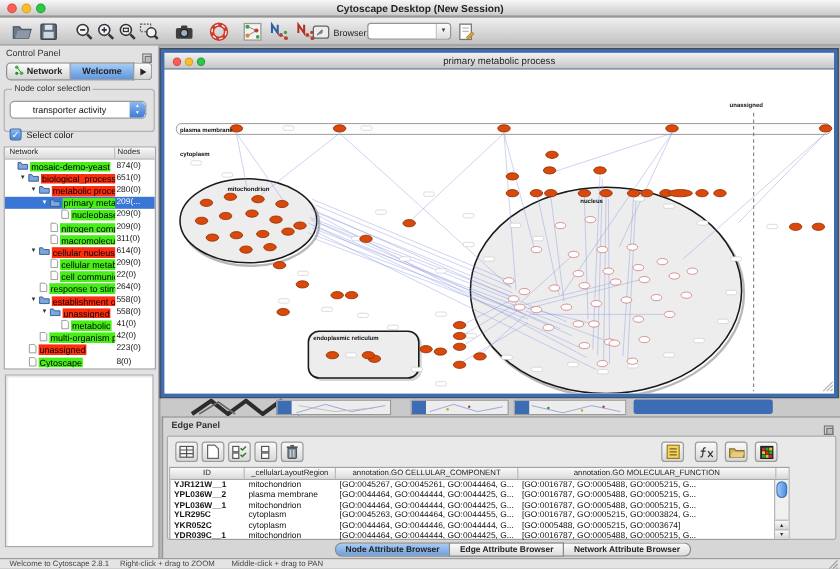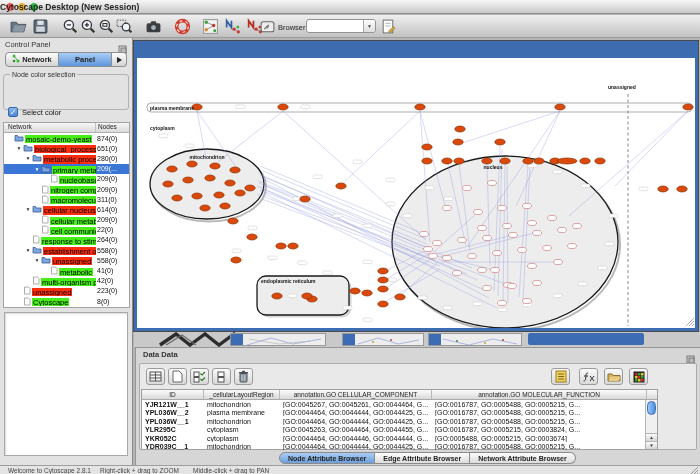--- a/index.html
+++ b/index.html
@@ -5,21 +5,21 @@
   *{box-sizing:border-box;margin:0;padding:0}
   body{background:#888;font-family:"Liberation Sans",sans-serif}
   .app{position:relative;width:700px;height:474px;background:#b5b5b5;overflow:hidden;font-family:"Liberation Sans",sans-serif}
 
   
   .titlebar{position:absolute;left:0;top:0;width:700px;height:14px;background:linear-gradient(#f7f7f7,#c9c9c9);border-bottom:1px solid #8e8e8e}
   .tl{position:absolute;top:3px;width:8px;height:8px;border-radius:50%}
   .tl.c{left:6px;background:#ff5f57;border:1px solid #d94c42}
   .tl.m{left:18px;background:#ffbd2e;border:1px solid #d9a32a}
   .tl.x{left:30px;background:#2bc948;border:1px solid #28a33c}
-  .apptitle{position:absolute;left:0;top:0;width:100%;font-size:8.5px;font-weight:bold;color:#222;line-height:14px}
+  .apptitle{position:absolute;left:0;top:0;width:100%;text-align:center;font-size:8.5px;font-weight:bold;color:#222;line-height:14px}
 
   
   .toolbar{position:absolute;left:0;top:15px;width:700px;height:23px;background:linear-gradient(#efefef,#c2c2c2);border-bottom:1px solid #9a9a9a}
   .tbi{position:absolute;top:3px;width:17px;height:17px}
   .searchlbl{position:absolute;left:278px;top:8px;font-size:7.5px;color:#222}
   .scombo{position:absolute;left:306px;top:4px;width:70px;height:14px;background:#fff;border:1px solid #949494;border-radius:3px}
   .scombo input{position:absolute;left:1px;top:1px;width:52px;height:10px;border:none;outline:none;font-size:7px;font-family:"Liberation Sans",sans-serif}
   .scap{position:absolute;right:0;top:0;width:12px;height:100%;border-left:1px solid #a8a8a8;background:linear-gradient(#fdfdfd,#dedede);text-align:center;font-size:5px;color:#444;line-height:12px;border-radius:0 3px 3px 0}
 
   
@@ -216,28 +216,35 @@
       <div class="seg">
         <span><svg width="8" height="9">
               <line x1="2" y1="2" x2="6" y2="7" stroke="#2a8a2a" stroke-width=".8"></line>
               <circle cx="2" cy="2" r="1.5" fill="#37b837"></circle>
               <circle cx="6" cy="7" r="1.5" fill="#37b837"></circle>
               <circle cx="2" cy="7" r="1.3" fill="#2a8a2a"></circle>
             </svg></span>
         <span>Network</span>
       </div>
       <div class="seg selb">
-          <span>Panel</span>
+          <span>Welcome</span>
         </div>
       <div class="seg segarrow">
           <span class="tri"></span>
         </div>
     </div>
     <div class="gbox">
       <span class="gleg">Node color selection</span>
+    </div>
+    <div class="ncombo">
+      <span class="nval">transporter activity</span>
+      <span class="ncap">
+          <span>▲</span>
+          <span>▼</span>
+        </span>
     </div>
     <div class="chkrow">
       <span class="chk"><span>✓</span></span>
       <span class="chklbl">Select color</span>
     </div>
     <div class="treebox">
       <div class="theader">
         <span class="thn">Network</span>
         <span class="thv">Nodes</span>
       </div>
@@ -394,20 +401,26 @@
               </svg></span>
             <span class="lblwrap"><span class="bdg green">Cytoscape</span></span>
             <span class="ncount">8(0)</span>
           </div>
         </div>
     </div>
     <div class="birdseye"></div>
   </div>
 
   <div class="netwin">
+    <div class="ntitle">
+      <span class="ntl c"></span>
+      <span class="ntl m"></span>
+      <span class="ntl x"></span>
+      <div class="ntxt">primary metabolic process</div>
+    </div>
     <div class="ncanvas">
       <svg width="558" height="270" viewBox="0 0 558 270">
           <rect x="10" y="45" width="545" height="9" rx="4" class="band"></rect>
           <ellipse cx="72" cy="128.5" rx="57" ry="35" class="reg-shadow"></ellipse>
           <ellipse cx="70" cy="126" rx="57" ry="35" class="reg"></ellipse>
           <ellipse cx="370" cy="186.5" rx="113" ry="86" class="reg-shadow"></ellipse>
           <ellipse cx="368" cy="184" rx="113" ry="86" class="reg"></ellipse>
           <rect x="122.5" y="220.5" width="92" height="39" rx="9" class="reg-shadow2"></rect>
           <rect x="120" y="218" width="92" height="39" rx="9" class="reg"></rect>
           <line x1="491" y1="36" x2="491" y2="268" class="dash"></line>
@@ -616,21 +629,21 @@
     <div class="frag" style="left:294px;width:94px"><div class="fragblue"></div><svg width="94" height="13">
           <polyline points="14,4 40,10 64,4 88,9" stroke="#9aa6d8" stroke-width=".8" fill="none"></polyline>
           <circle cx="28" cy="6" r="1" fill="#3a8a3a"></circle>
           <circle cx="56" cy="8" r="1" fill="#c9a227"></circle>
           <circle cx="74" cy="5" r="1" fill="#b04030"></circle>
         </svg></div>
     <div class="bluebar" style="left:394px;width:116px"></div>
   </div>
 
   <div class="dpanel">
-    <div class="dptitle">Data Data</div>
+    <div class="dptitle">Edge Panel</div>
     <span class="floati" style="right:5px;top:2px"><svg width="9" height="9">
           <rect x="1" y="1" width="7" height="7" fill="none" stroke="#777"></rect>
           <rect x="3" y="3" width="5" height="5" fill="#bbb" stroke="#777"></rect>
         </svg></span>
     <div class="dpbody"></div>
     <div class="dpi" style="left:10px">
         <svg width="13" height="11">
           <rect x="1" y="1" width="11" height="9" fill="#f7f7f7" stroke="#555"></rect>
           <line x1="1" y1="4" x2="12" y2="4" stroke="#555"></line>
           <line x1="1" y1="7" x2="12" y2="7" stroke="#555"></line>

